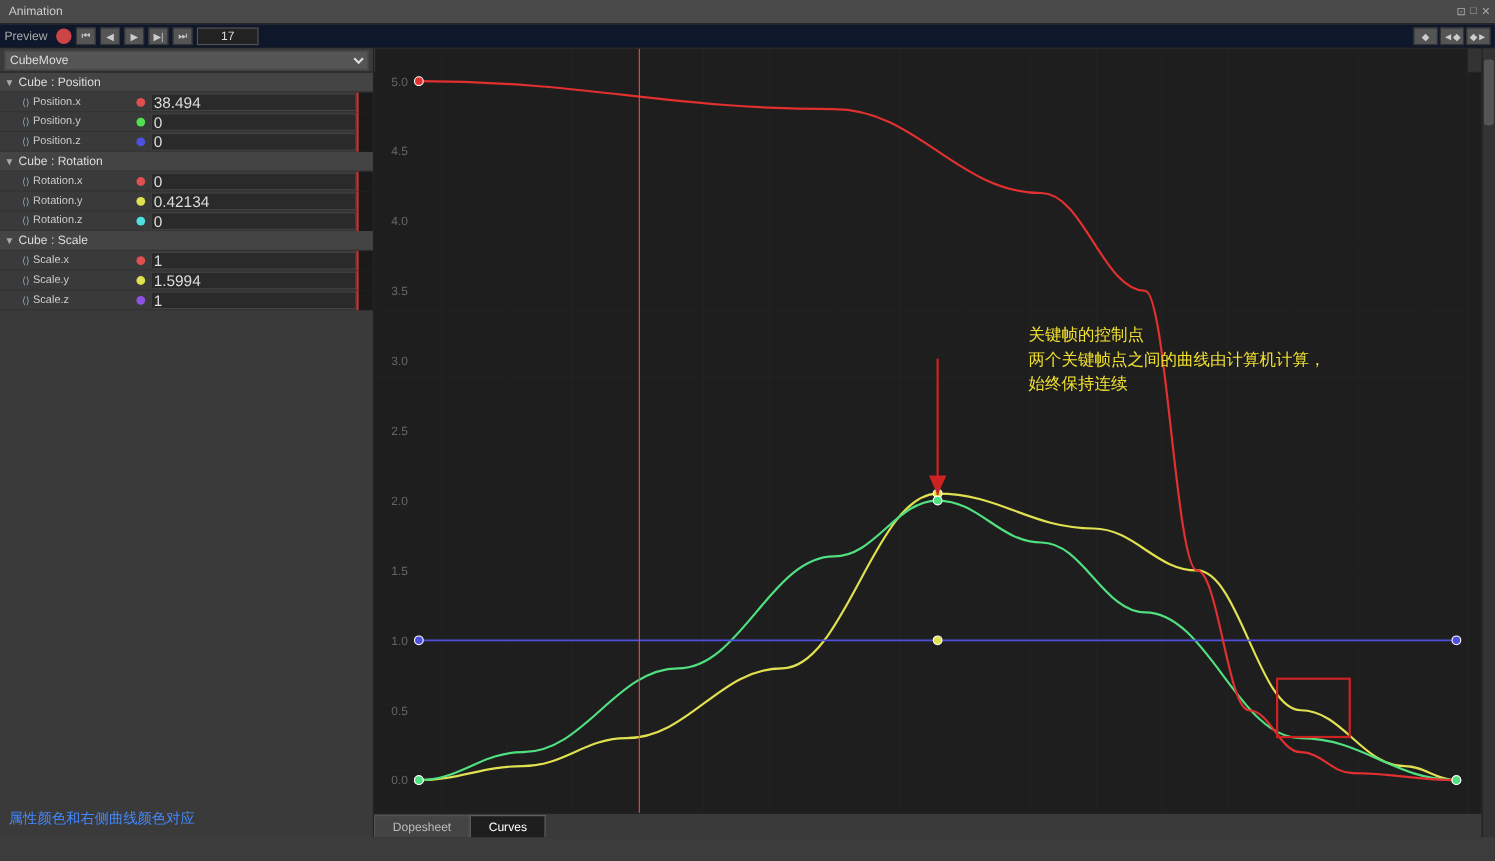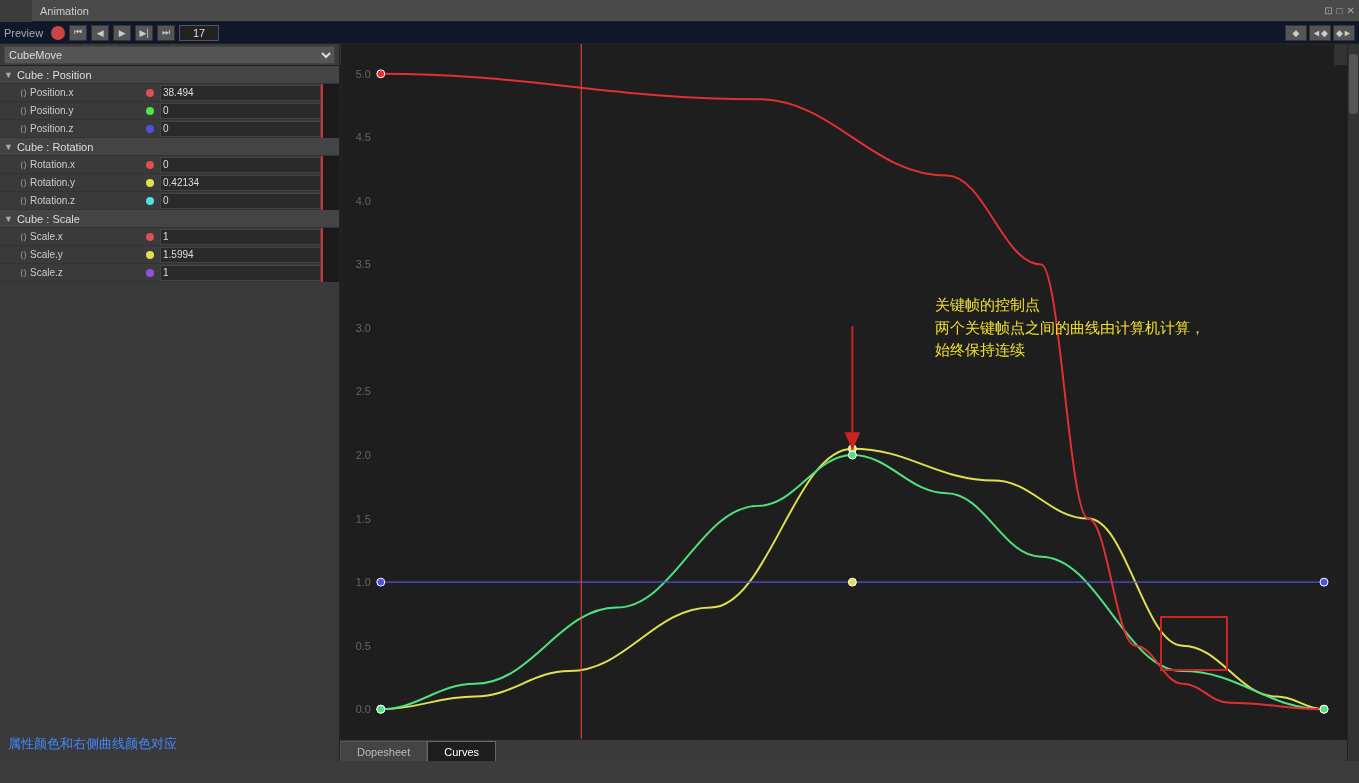--- a/index.html
+++ b/index.html
@@ -16,21 +16,20 @@
 
     
     #title-bar {
       height: 22px;
       background: #4a4a4a;
       display: flex;
       align-items: center;
       padding: 0 8px;
       border-bottom: 1px solid #222;
       position: relative;
-      margin-left: 32px;
     }
     #title-bar .title {
       font-size: 11px;
       color: #ccc;
     }
     #title-bar .win-controls {
       position: absolute;
       right: 4px;
       display: flex;
       gap: 4px;
@@ -69,21 +68,21 @@
       color: #ccc;
       width: 18px; height: 16px;
       cursor: pointer;
       font-size: 9px;
       display: flex; align-items: center; justify-content: center;
     }
     #toolbar .frame-num {
       background: #222;
       border: 1px solid #555;
       color: #ddd;
-      width: 40px;
+      width: 56px;
       height: 16px;
       text-align: center;
       font-size: 11px;
     }
     #toolbar .key-btns {
       margin-left: auto;
       display: flex;
       gap: 2px;
     }
     #toolbar .key-btn {
@@ -172,21 +171,21 @@
     }
     .prop-row .prop-name .prop-icon {
       color: #8ab;
       font-size: 9px;
     }
     .prop-row .prop-value {
       flex: 1;
       background: #2a2a2a;
       border: 1px solid #444;
       color: #ddd;
-      font-size: 10px;
+      font-size: 14px;
       height: 16px;
       padding: 0 2px;
     }
     .prop-row .dot-area {
       width: 20px;
       display: flex;
       align-items: center;
       justify-content: center;
     }
 

